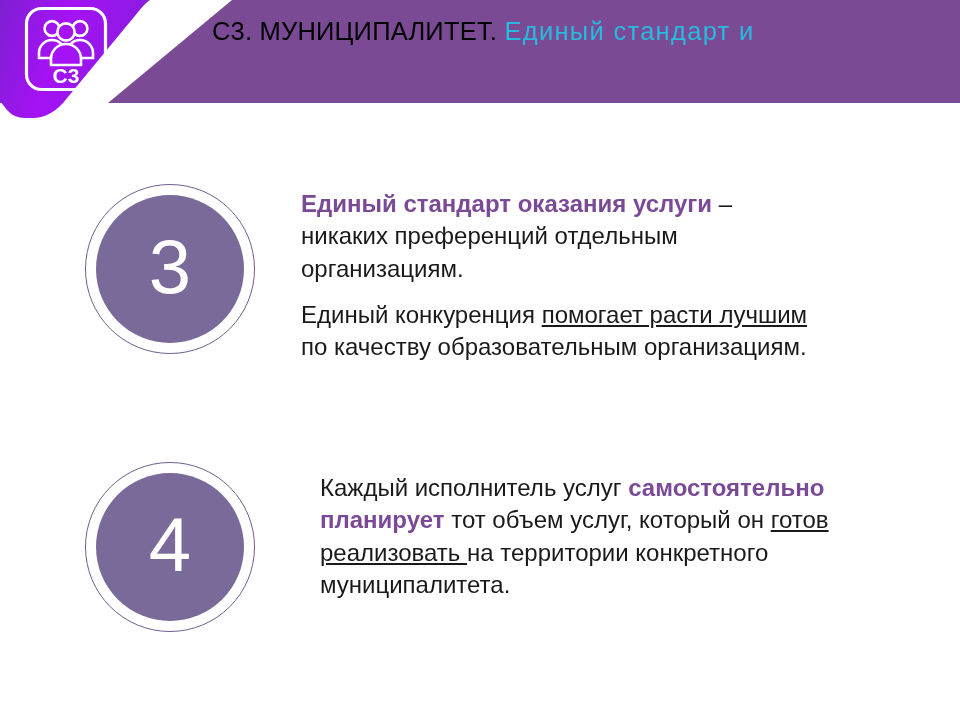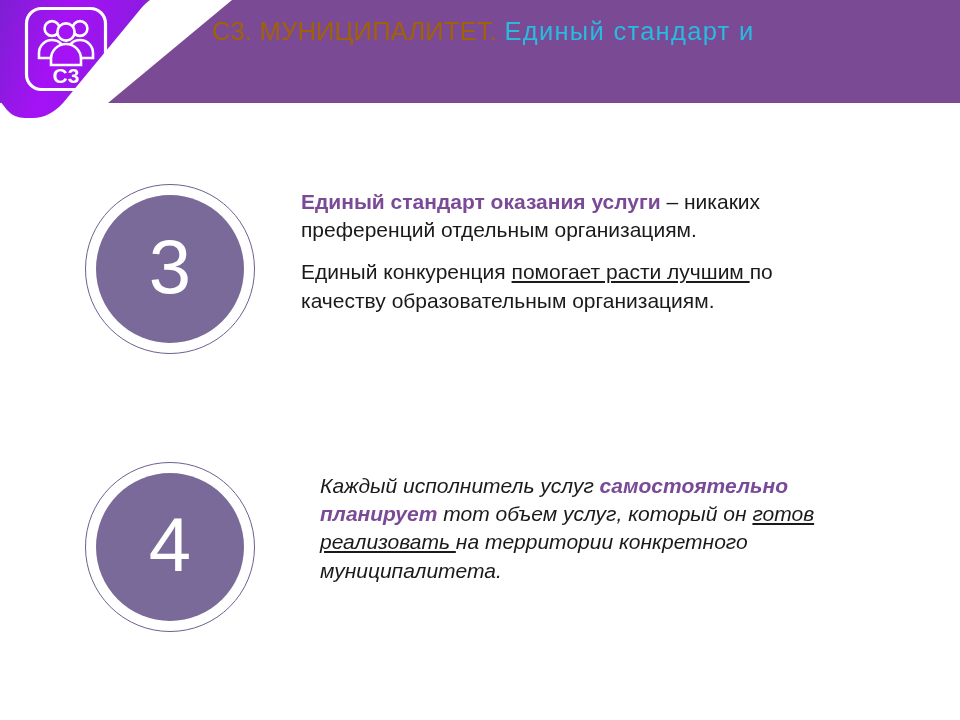--- a/index.html
+++ b/index.html
@@ -75,21 +75,21 @@
     width: 740px;
     z-index: 5;
     line-height: 1.18;
   }
   .title-line {
     font-size: 25.5px;
     letter-spacing: 0.2px;
     white-space: nowrap;
   }
   .t-white {
-    color: #a16207;
+    color: #000000;
   }
   .t-cyan {
     color: #27BBE0;
   }
   .sp-wide { letter-spacing: 1.3px; }
 
   
   .circle-wrap {
     position: absolute;
     z-index: 2;
@@ -126,25 +126,25 @@
   }
 
   #circle-3 { left: 85px; top: 184px; width: 170px; height: 170px; }
   #circle-4 { left: 85px; top: 462px; width: 170px; height: 170px; }
 
   
   .body-block {
     position: absolute;
     z-index: 2;
     color: #1a1a1a;
-    font-size: 21px;
+    font-size: 24px;
     line-height: 1.345;
   }
   #text-block-1 { left: 301px; top: 188px; width: 510px; }
-  #text-block-2 { left: 320px; top: 472px; width: 520px; font-style: italic; }
+  #text-block-2 { left: 320px; top: 472px; width: 520px; }
 
   .para { margin: 0 0 14px 0; }
   .para:last-child { margin-bottom: 0; }
 
   .accent {
     color: #7A4A96;
     font-weight: bold;
   }
   .uline {
     text-decoration: underline;

